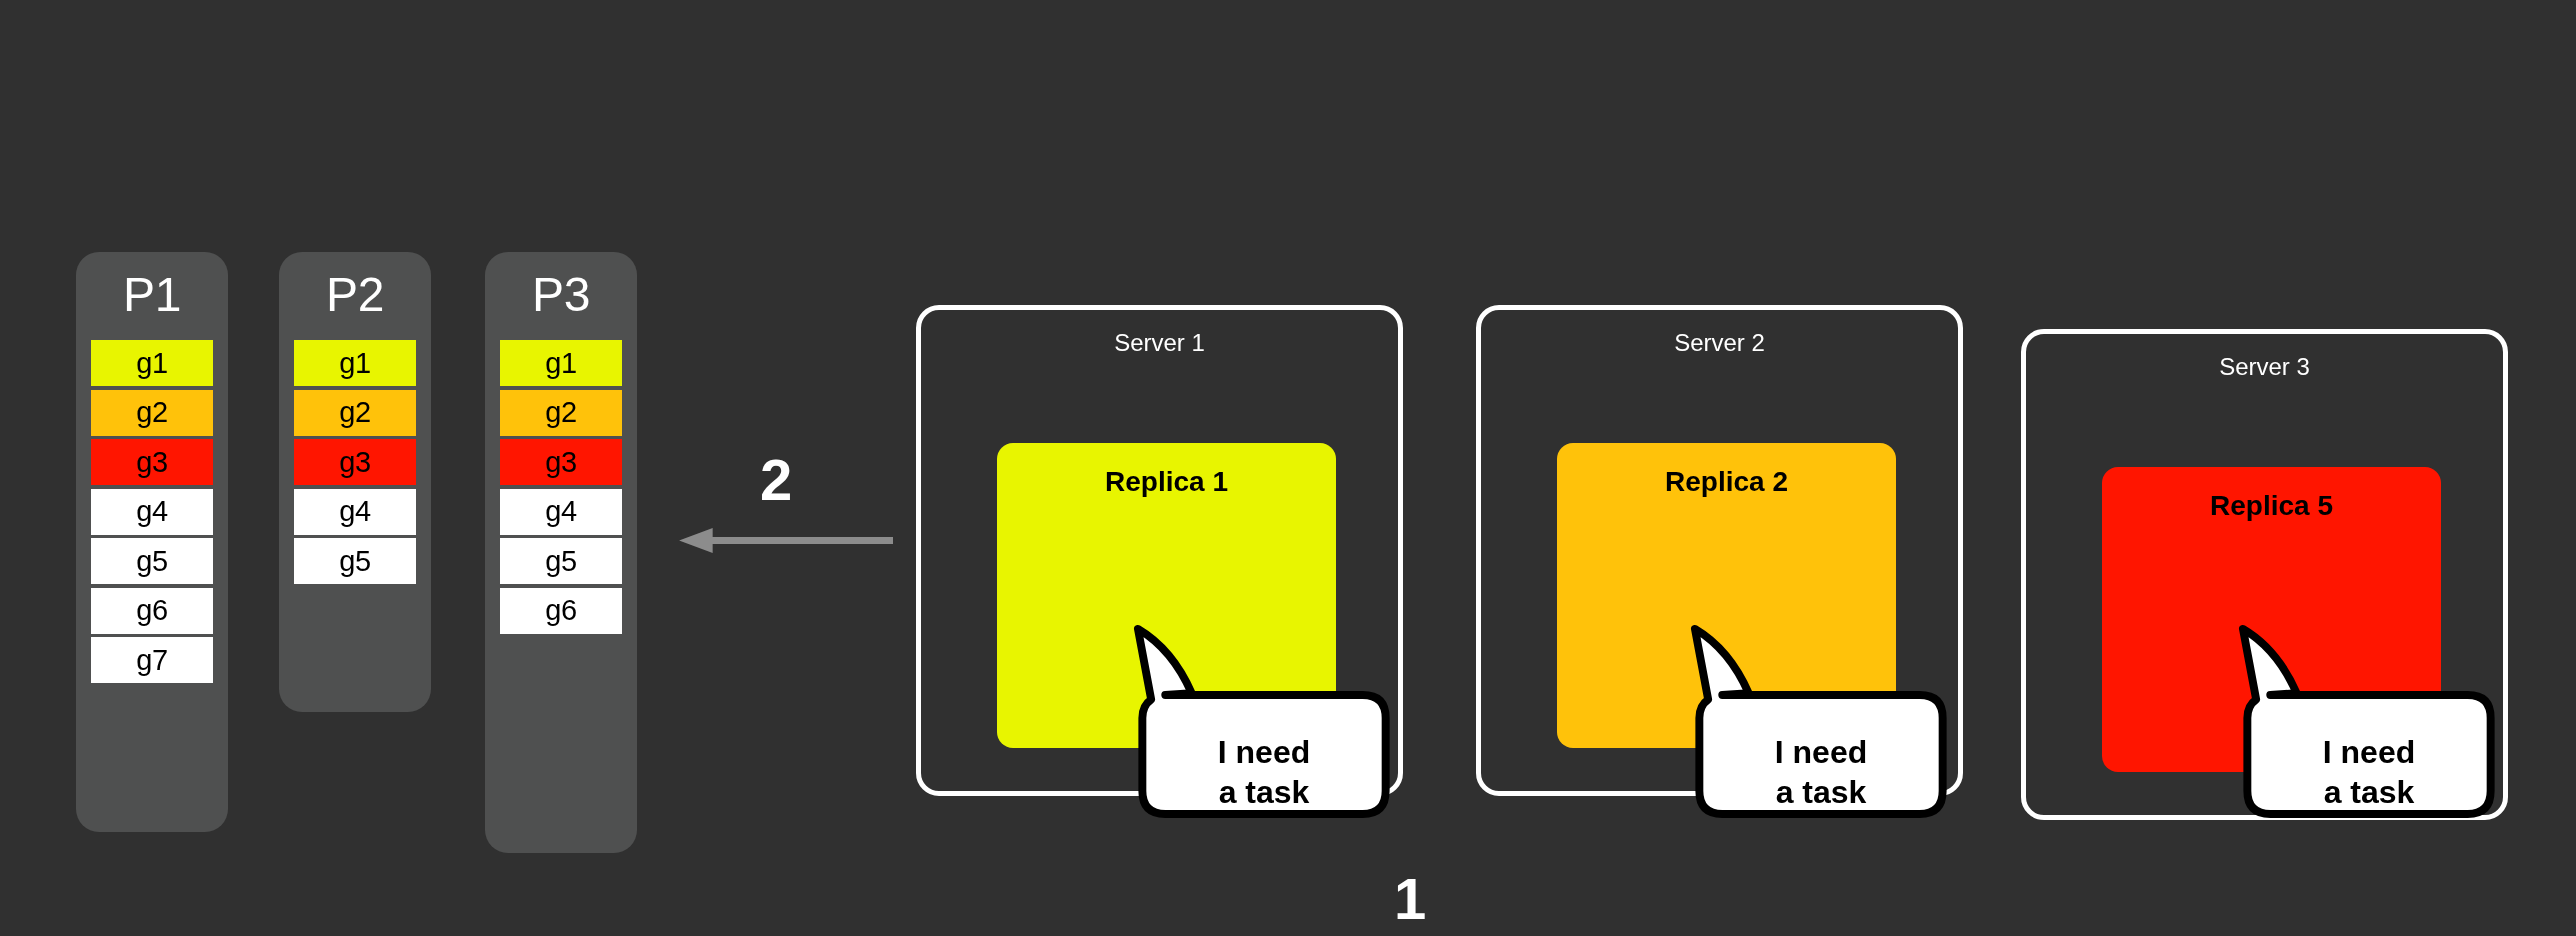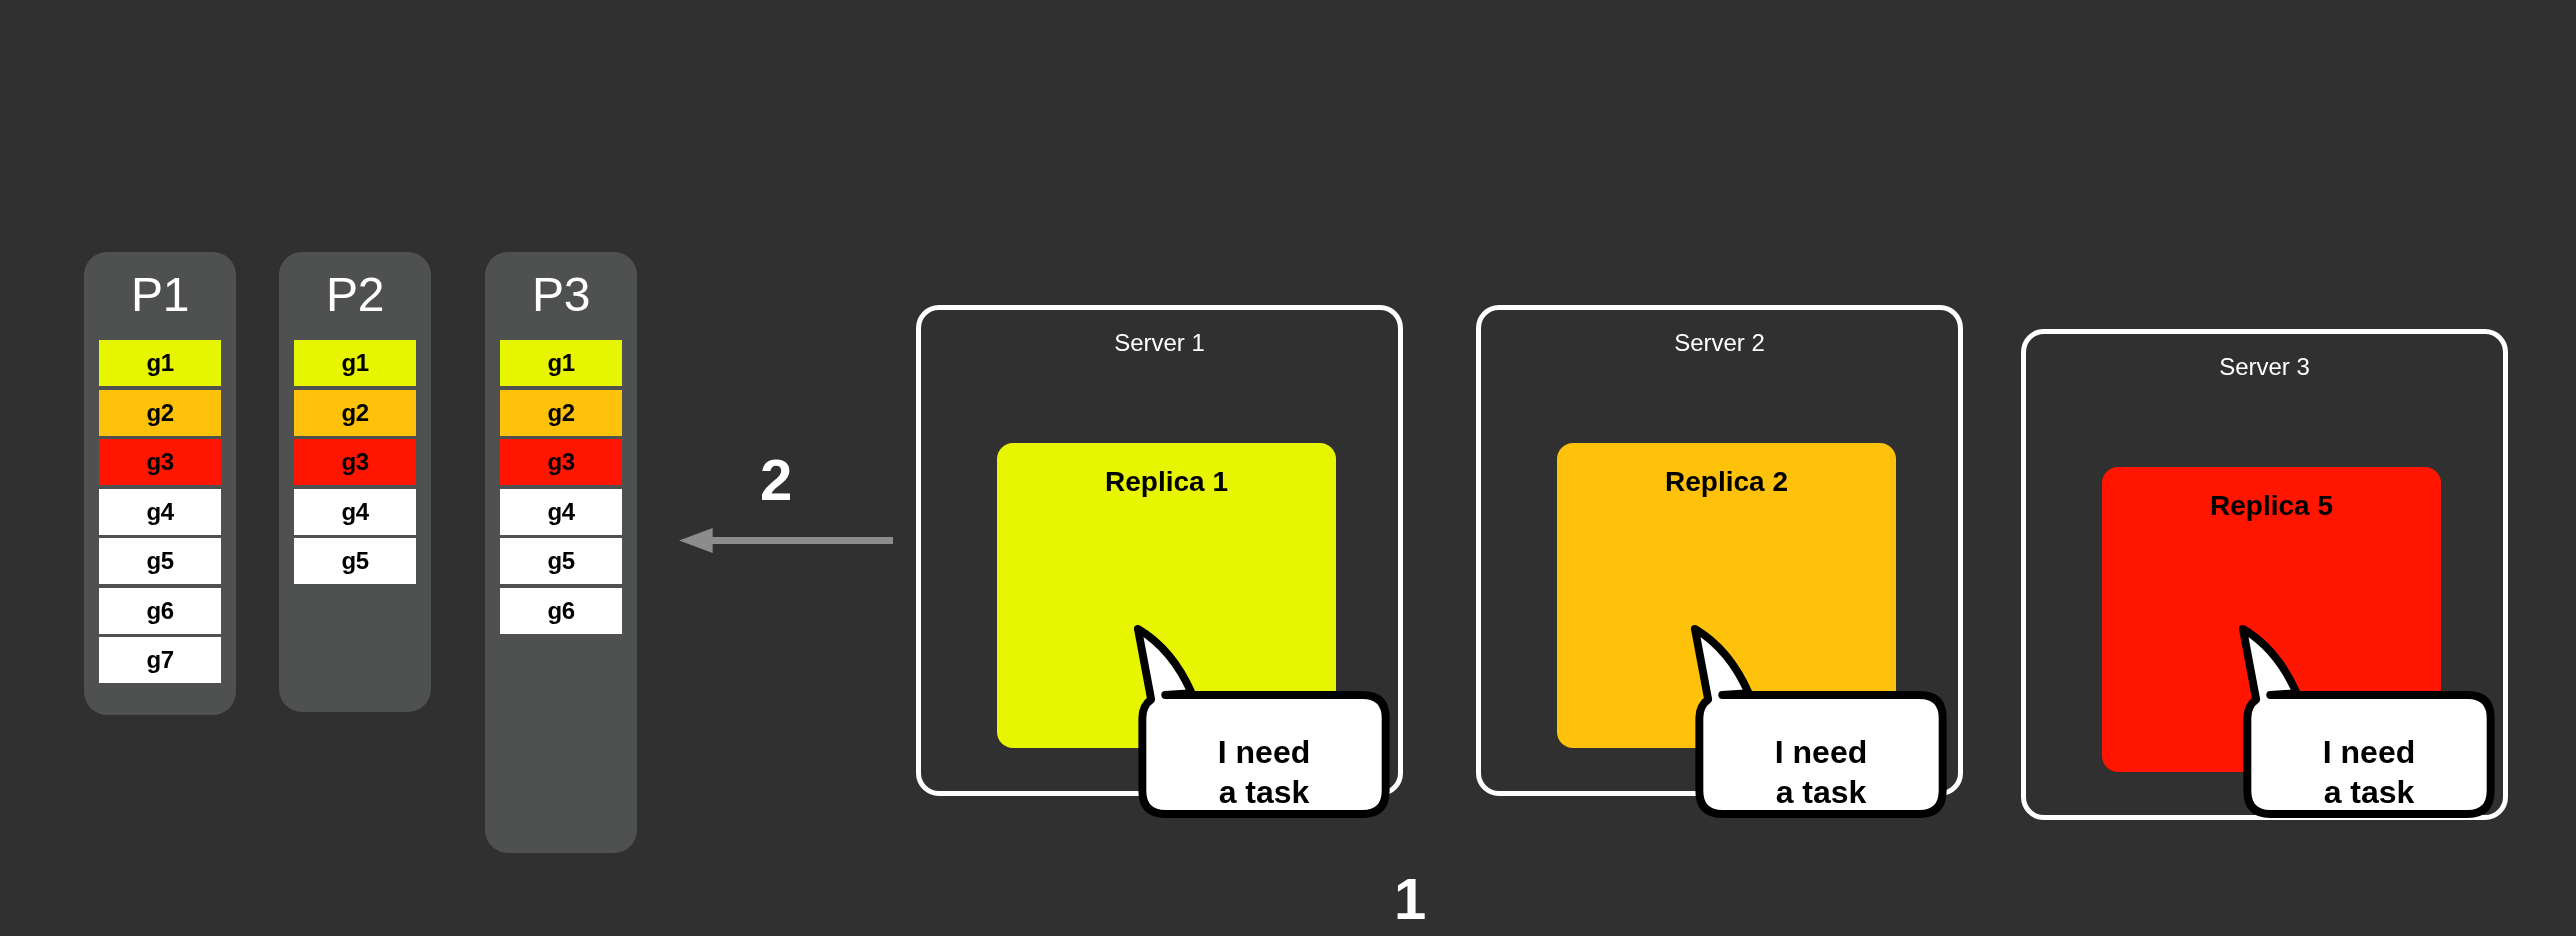--- a/index.html
+++ b/index.html
@@ -39,22 +39,22 @@
     right: 15px;
     top: 88px;
   }
   .group-box {
     height: 46px;
     margin-bottom: 3.5px;
     display: flex;
     align-items: center;
     justify-content: center;
     color: #000000;
-    font-size: 24px;
-    font-weight: bold;
+    font-size: 29px;
+    font-weight: normal;
     letter-spacing: -0.4px;
     line-height: 1;
   }
 
   
   .arrow-wrap {
     position: absolute;
   }
   .step-number {
     position: absolute;
@@ -128,21 +128,21 @@
     white-space: pre-line;
     user-select: none;
     pointer-events: none;
   }
 </style>
 </head>
 <body>
 
 <div id="stage">
 
-  <div class="partition" style="left:84px; top:252px; width:152px; height:463px;">
+  <div class="partition" style="left:76px; top:252px; width:152px; height:580px;">
     <div class="partition-title">P1</div>
     <div class="group-list">
       <div class="group-box" style="background:#e8f500;">
           <span>g1</span>
         </div>
       <div class="group-box" style="background:#ffc20a;">
           <span>g2</span>
         </div>
       <div class="group-box" style="background:#ff1500;">
           <span>g3</span>

